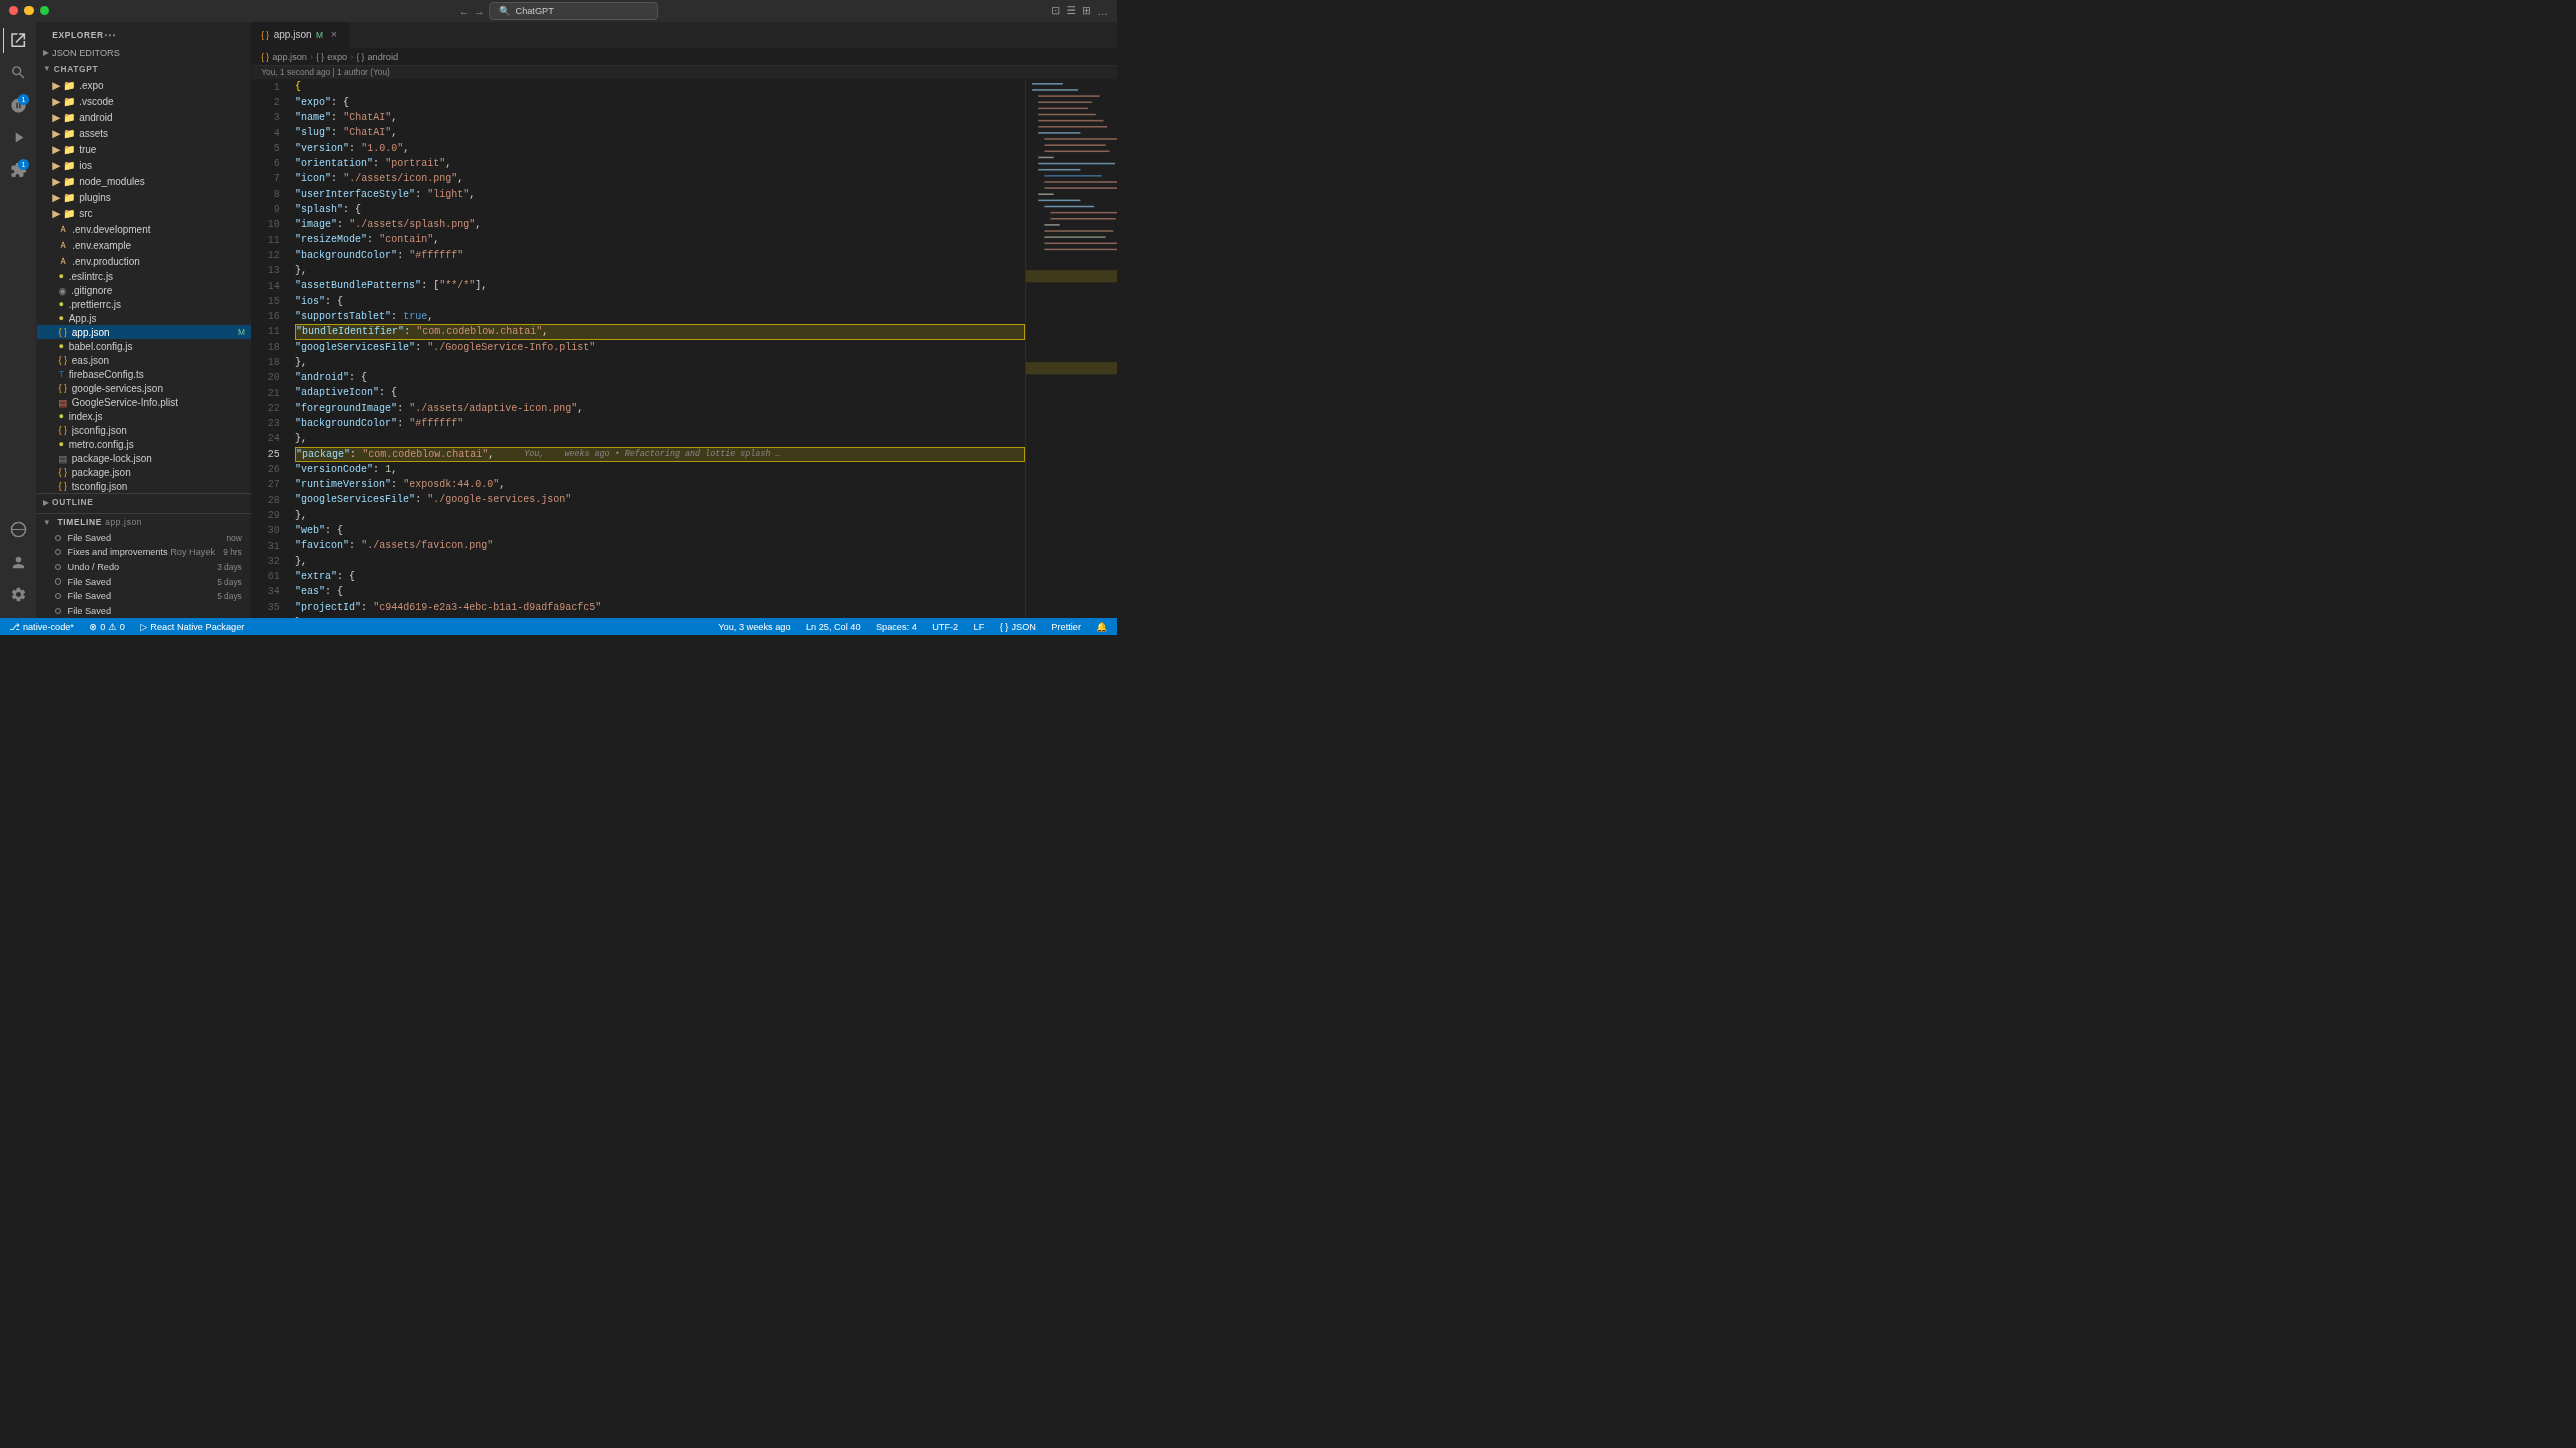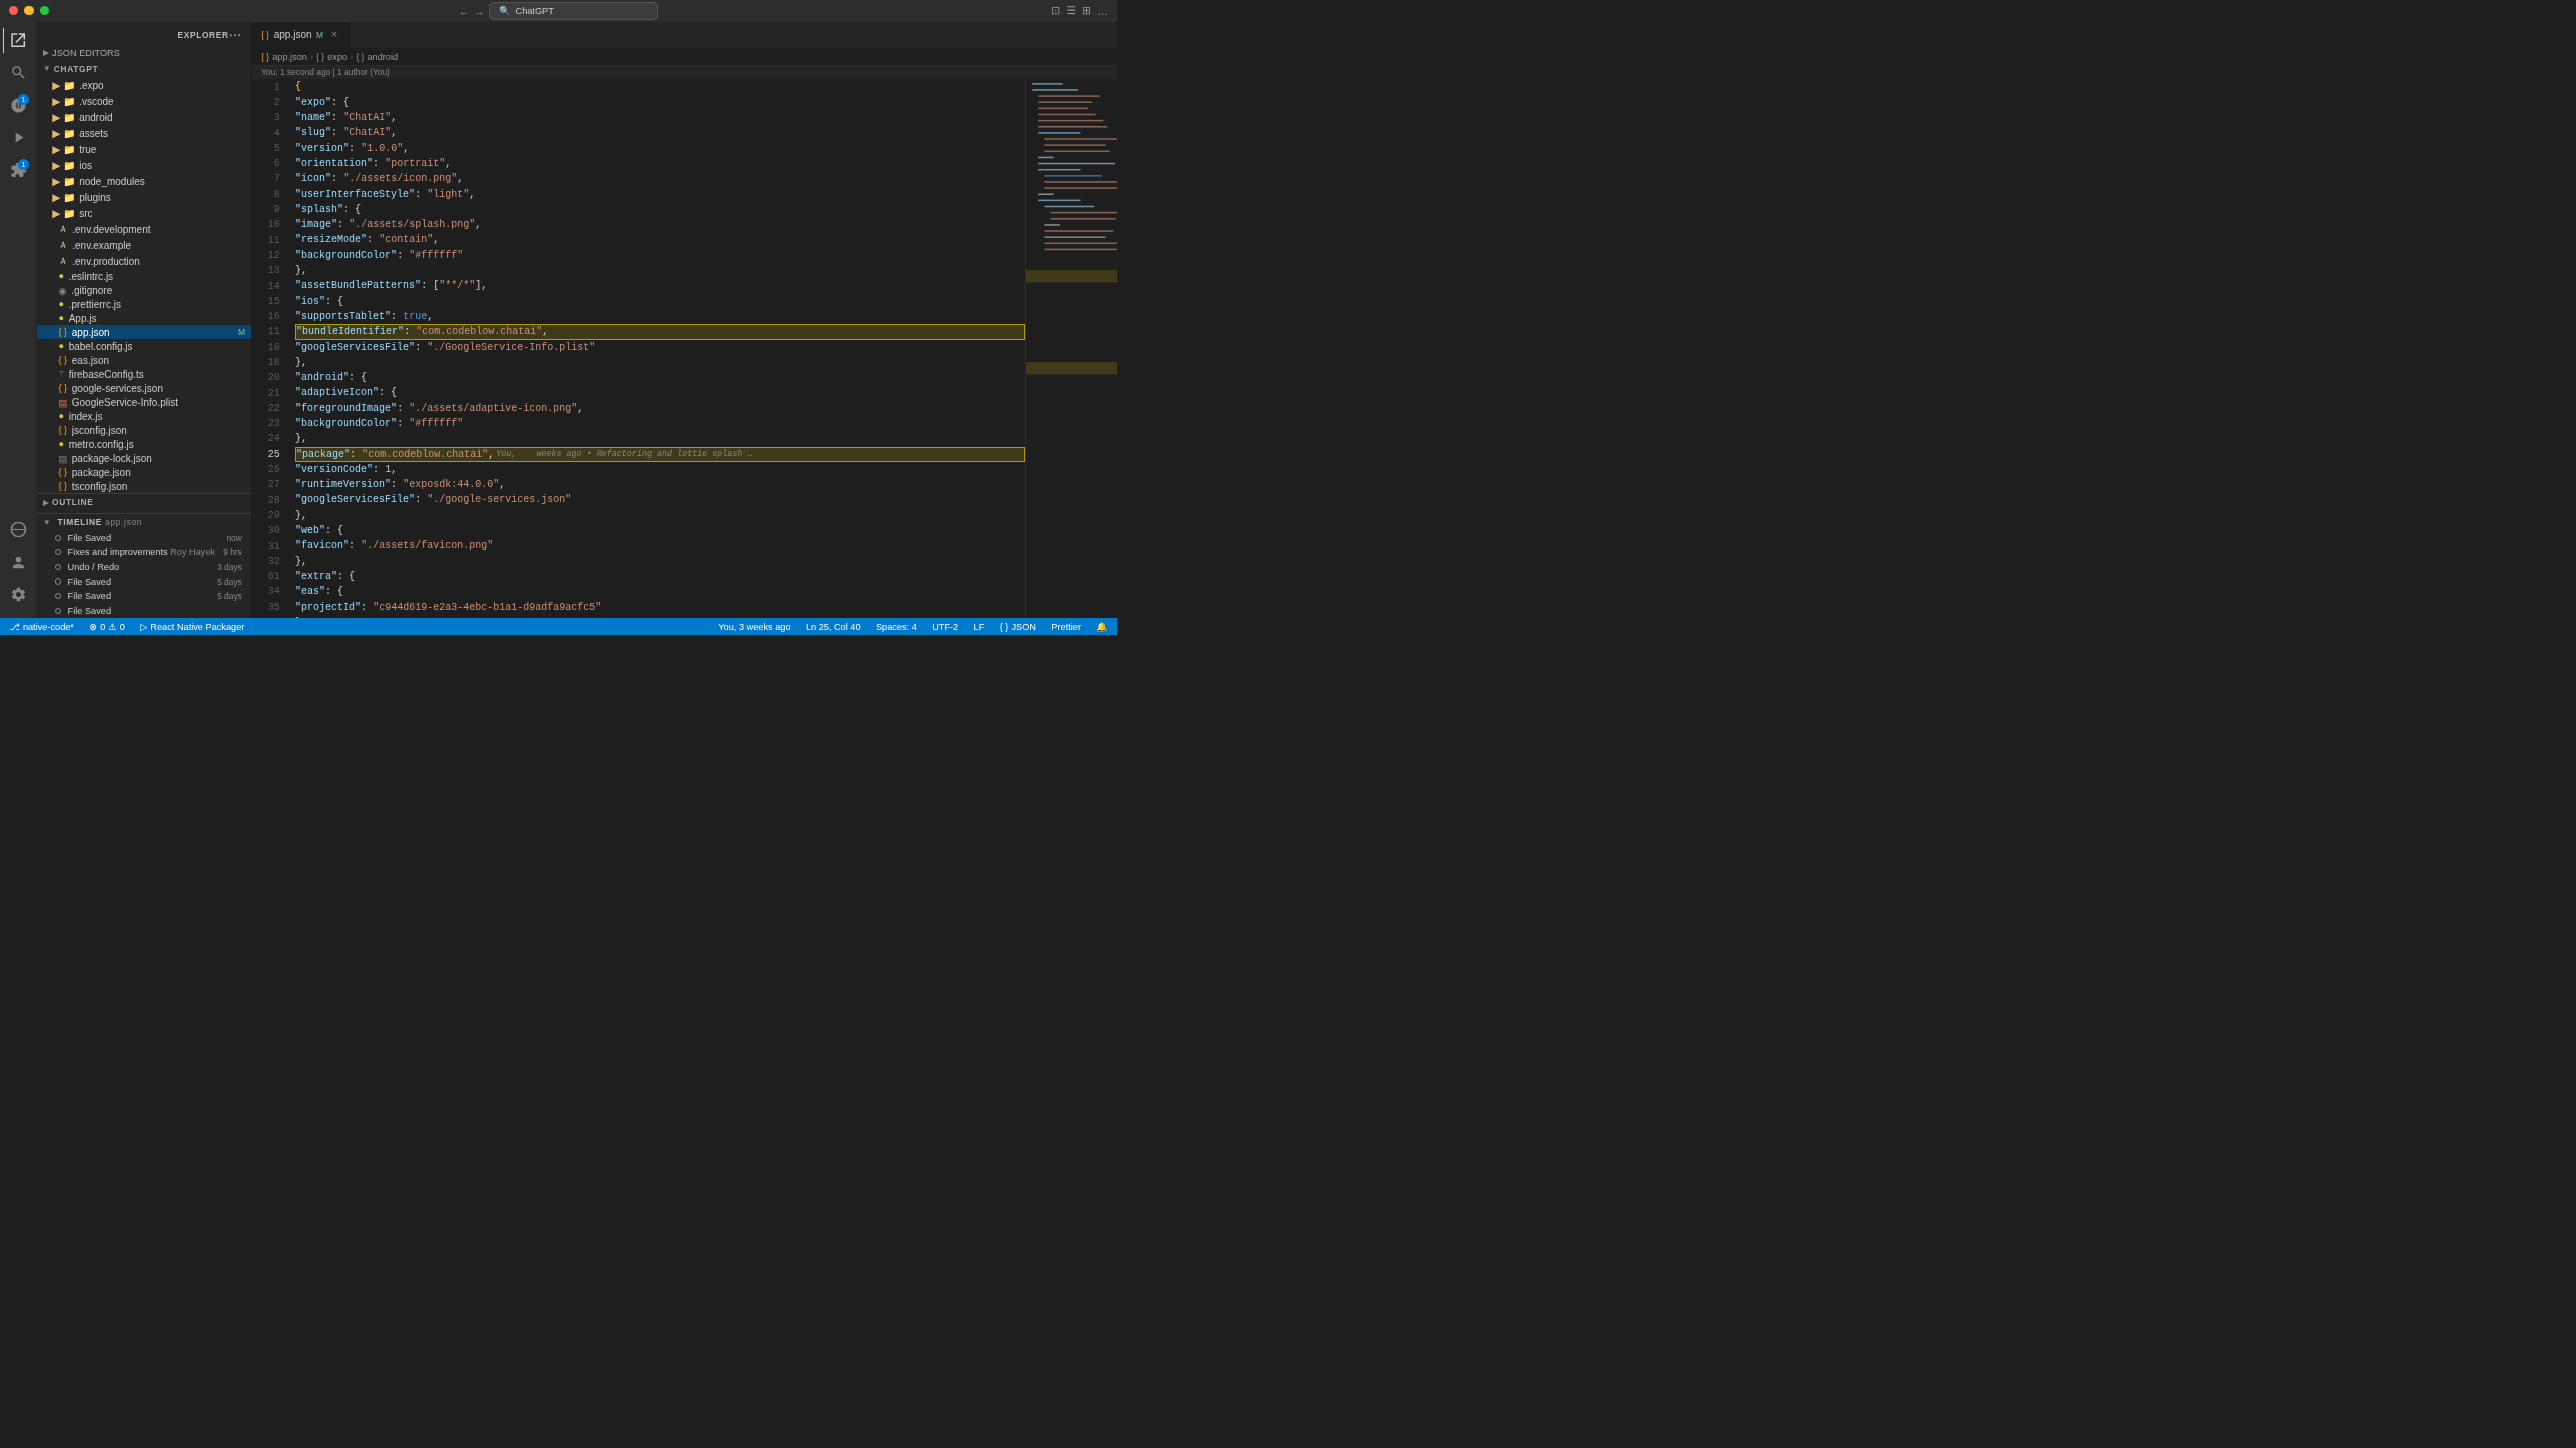--- a/index.html
+++ b/index.html
@@ -137,21 +137,21 @@
       background: #252526;
       border-right: 0.8px solid #1e1e1e;
       overflow-y: auto;
       flex-shrink: 0;
       display: flex;
       flex-direction: column;
     }
     .sidebar-header {
       display: flex;
       align-items: center;
-      justify-content: flex-end;
+      justify-content: flex-start;
       padding: 6.1px 9.2px 3.1px 15.3px;
       font-size: 8.4px;
       font-weight: 700;
       color: #bbb;
       letter-spacing: 0.08em;
     }
     .sidebar-section-header {
       display: flex;
       align-items: center;
       padding: 3.1px 6.1px;
@@ -395,21 +395,21 @@
     .code-content::-webkit-scrollbar-thumb { background: #424242; border-radius: 3.1px; }
 
     .sidebar::-webkit-scrollbar { width: 4.6px; }
     .sidebar::-webkit-scrollbar-track { background: #252526; }
     .sidebar::-webkit-scrollbar-thumb { background: #424242; }
 
     
     .inline-blame {
       color: #888;
       font-size: 8.4px;
-      margin-left: 2px;
+      margin-left: 30px;
       font-style: italic;
     }
   </style>
 </head>
 <body>
 
 <div class="titlebar">
   <div class="titlebar-traffic">
     <div class="traffic-btn traffic-close"></div>
     <div class="traffic-btn traffic-min"></div>

